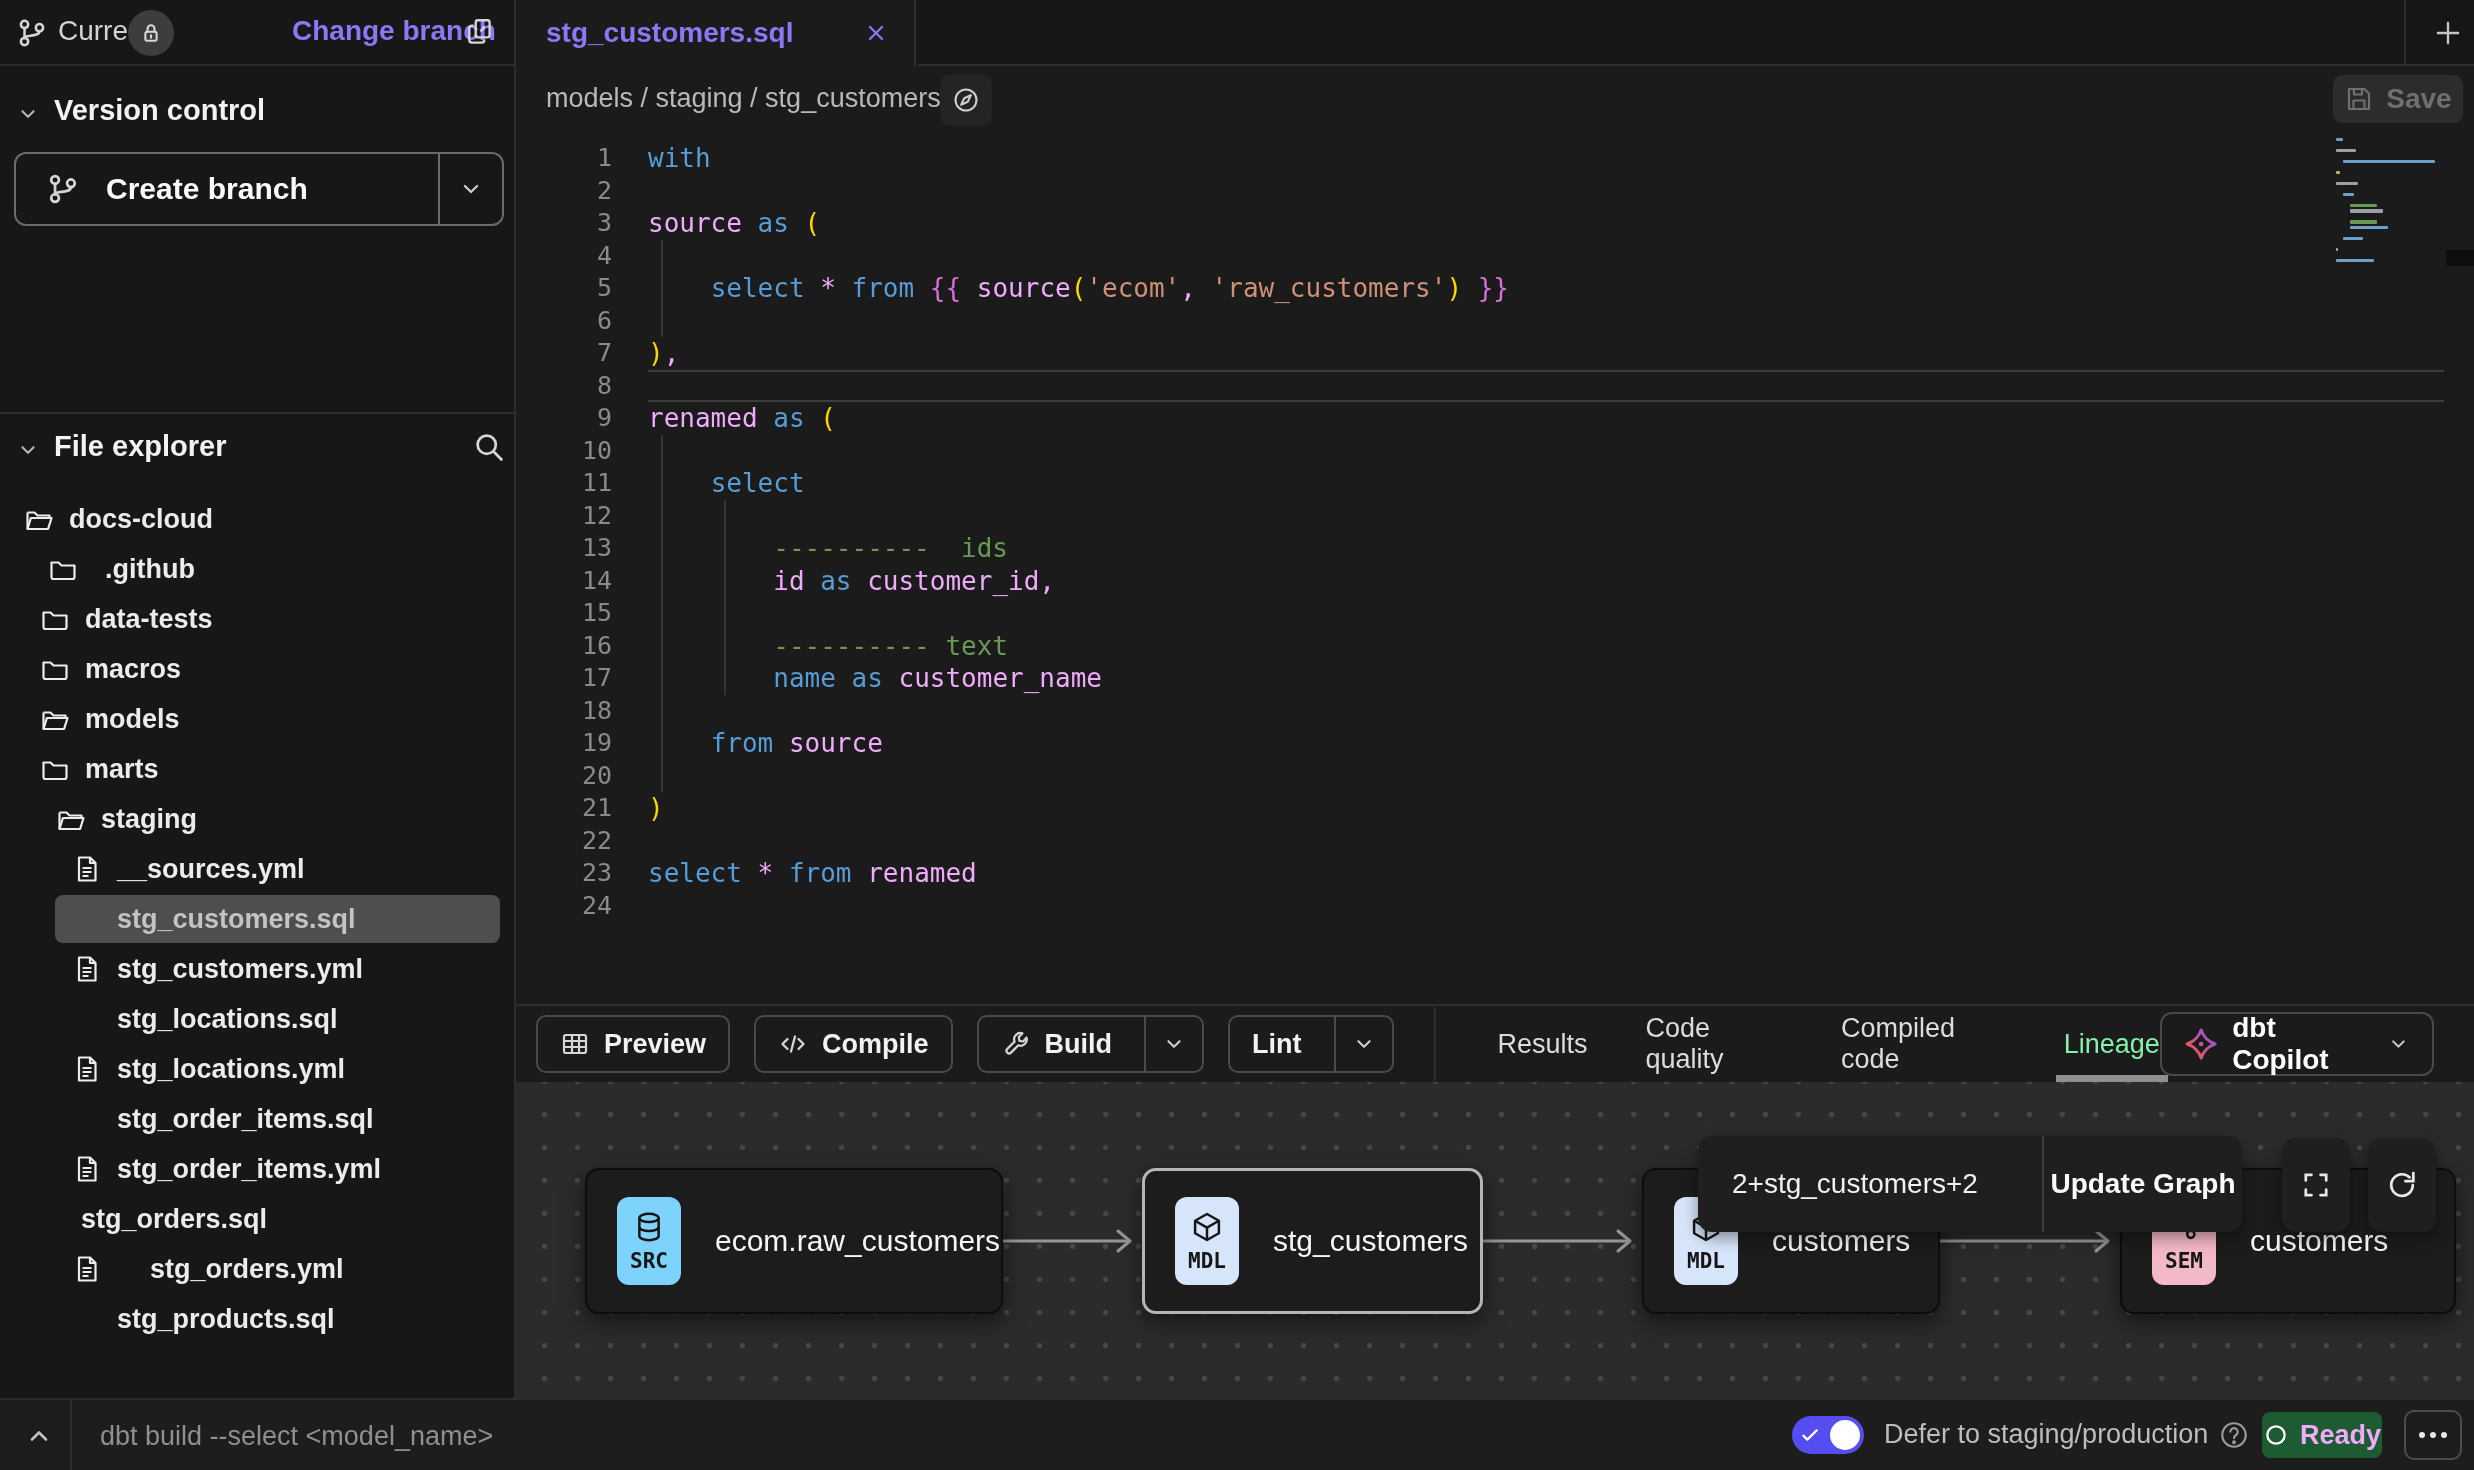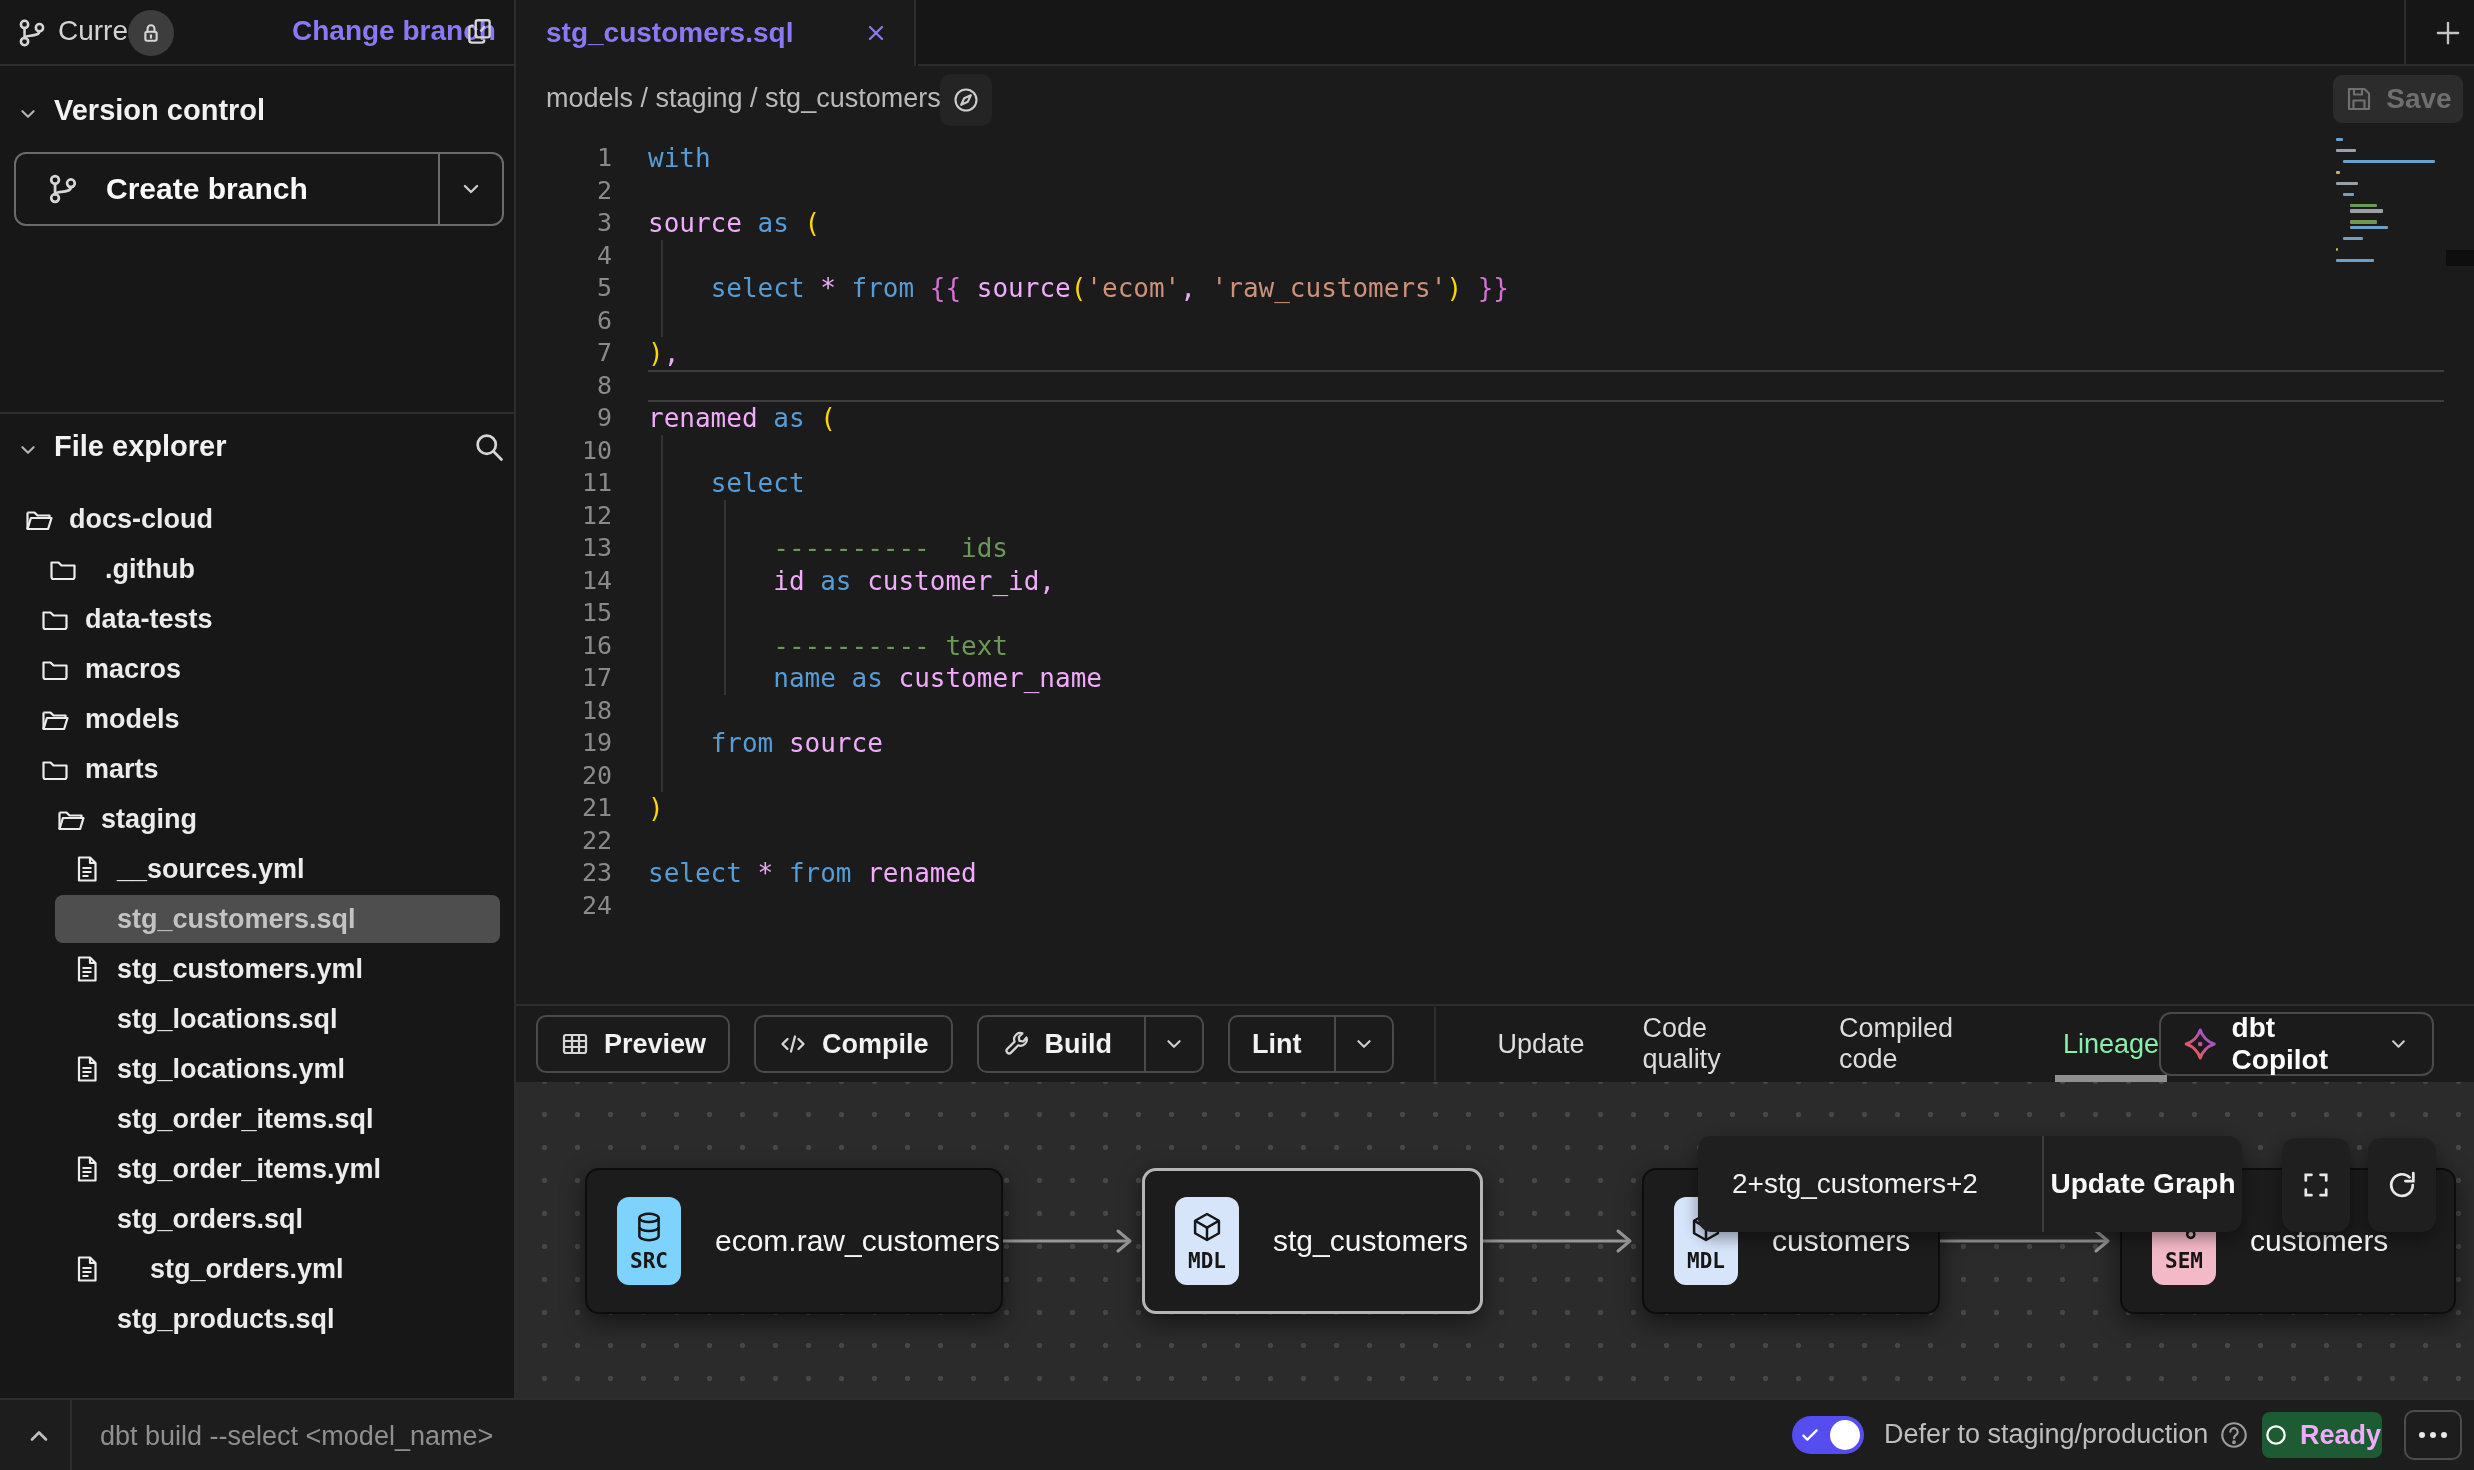--- a/index.html
+++ b/index.html
@@ -387,21 +387,21 @@
             <use href="#i-model"></use>
           </svg>
           <span class="lbl">stg_order_items.sql</span>
         </div>
         <div class="tree-row" style="padding-left: 72px;">
           <svg width="30" height="30">
             <use href="#i-file"></use>
           </svg>
           <span class="lbl">stg_order_items.yml</span>
         </div>
-        <div class="tree-row" style="padding-left: 72px; text-align: right;">
+        <div class="tree-row" style="padding-left: 36px; text-align: right;">
           <svg width="30" height="30">
             <use href="#i-model"></use>
           </svg>
           <span class="lbl">stg_orders.sql</span>
         </div>
         <div class="tree-row" style="padding-left: 72px; gap: 48px;">
           <svg width="30" height="30">
             <use href="#i-file"></use>
           </svg>
           <span class="lbl">stg_orders.yml</span>
@@ -536,21 +536,21 @@
       <div class="tbtn">
         <span>Lint</span>
         <span class="seg">
             <svg width="24" height="24" color="#cfcfcf">
               <use href="#i-chev-down"></use>
             </svg>
           </span>
       </div>
       <div class="tb-div"></div>
       <div class="ltabs" id="ltabs">
-          <div class="ltab">Update</div>
+          <div class="ltab">Results</div>
           <div class="ltab">Code quality</div>
           <div class="ltab">Compiled code</div>
           <div class="ltab active">Lineage</div>
         </div>
       <div class="copilot-btn">
         <svg width="36" height="36">
             <use href="#i-copilot-logo"></use>
           </svg>
         <span>dbt Copilot</span>
         <svg width="24" height="24" color="#cfcfcf">

